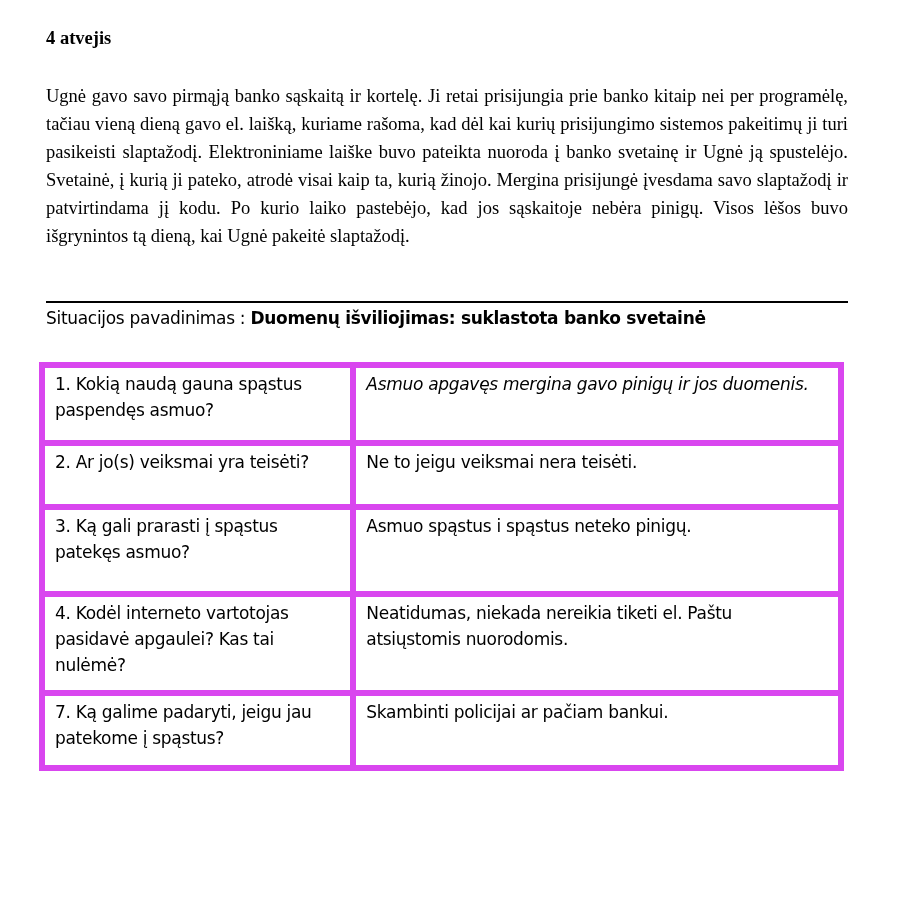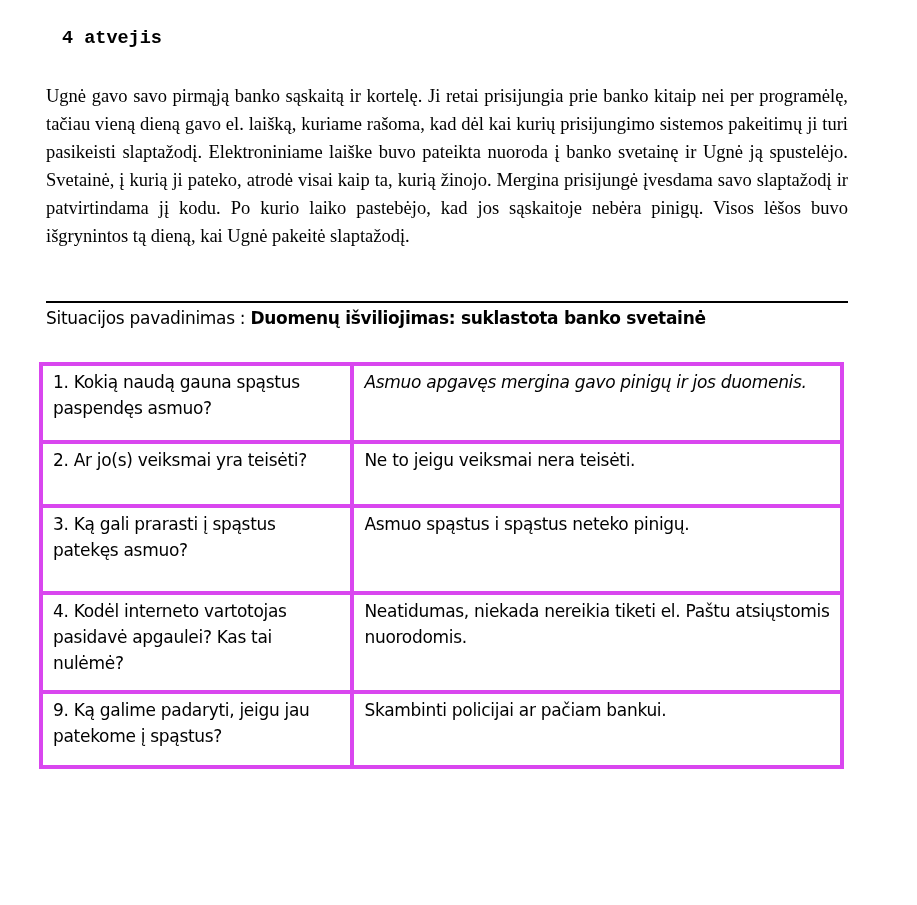--- a/index.html
+++ b/index.html
@@ -1,19 +1,19 @@
 <!DOCTYPE html>
 <html><head>
 <meta charset="utf-8">
 <style>
   html, body { margin: 0; padding: 0; background: #ffffff; }
   body { width: 917px; height: 905px; position: relative; overflow: hidden; color: #000; }
   .heading {
     position: absolute; left: 46px; top: 28px;
-    font-family: Liberation Mono, monospace; font-weight: bold; font-size: 18.5px; margin-left: 16px;
+    font-family: Liberation Serif, serif; font-weight: bold; font-size: 18.5px;
   }
   .para {
     position: absolute; left: 46px; top: 82px; width: 802px;
     font-family: "Liberation Serif", serif; font-size: 18.5px; line-height: 28px;
     text-align: justify;
   }
   .rule {
     position: absolute; left: 46px; top: 301px; width: 802px; height: 0;
     border-top: 2.5px solid #000;
   }
@@ -21,21 +21,21 @@
     position: absolute; left: 46px; top: 308px;
     font-family: "DejaVu Sans", sans-serif; font-size: 17px; letter-spacing: -0.3px;
   }
   .situation b { font-weight: bold; }
   table.qa {
     position: absolute; left: 39px; top: 362px;
     border-collapse: collapse; width: 805px;
     font-family: "DejaVu Sans", sans-serif; font-size: 17px; letter-spacing: -0.3px;
   }
   table.qa td {
-    border: 4px solid #d946ef; vertical-align: top;
+    border: 6px solid #d946ef; vertical-align: top;
     padding: 3px 10px 4px 10px; line-height: 26px;
   }
   table.qa td.q { width: 291px; }
   table.qa td.a { width: 472px; }
   .italic { font-style: italic; }
 </style>
 </head>
 <body>
 
 <div class="heading">4 atvejis</div>
@@ -60,17 +60,17 @@
   </tr>
   <tr style="height:87px">
     <td class="q">3. Ką gali prarasti į spąstus patekęs asmuo?</td>
     <td class="a">Asmuo spąstus i spąstus neteko pinigų.</td>
   </tr>
   <tr style="height:99px">
     <td class="q">4. Kodėl interneto vartotojas pasidavė apgaulei? Kas tai nulėmė?</td>
     <td class="a">Neatidumas, niekada nereikia tiketi el. Paštu atsiųstomis nuorodomis.</td>
   </tr>
   <tr style="height:75px">
-    <td class="q">9. Ką galime padaryti, jeigu jau patekome į spąstus?</td>
+    <td class="q">7. Ką galime padaryti, jeigu jau patekome į spąstus?</td>
     <td class="a">Skambinti policijai ar pačiam bankui.</td>
   </tr>
 </tbody>
   </table>
 
 </body></html>

